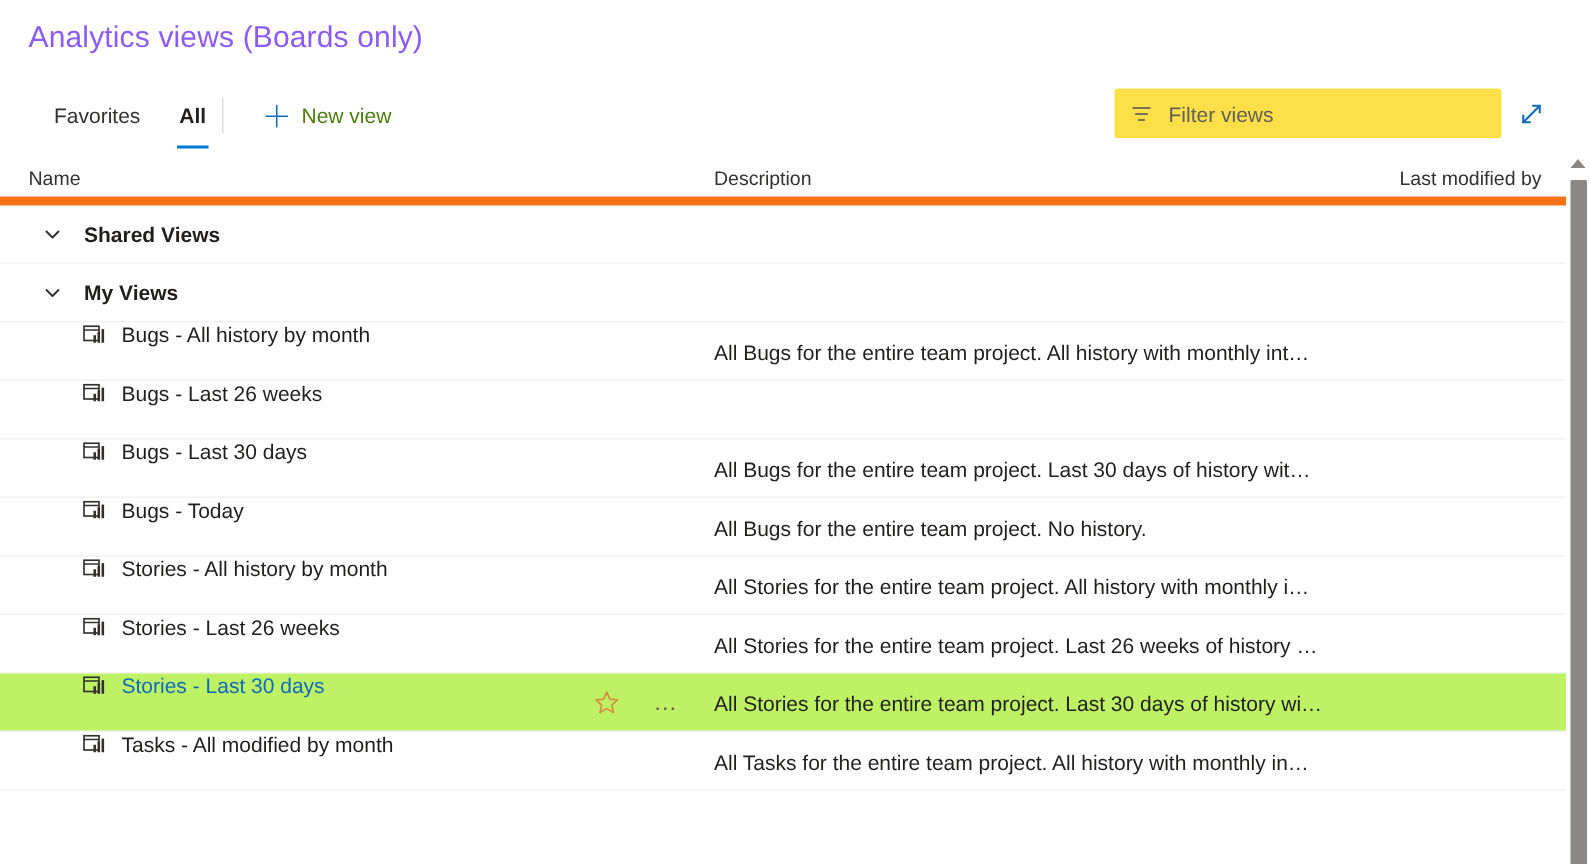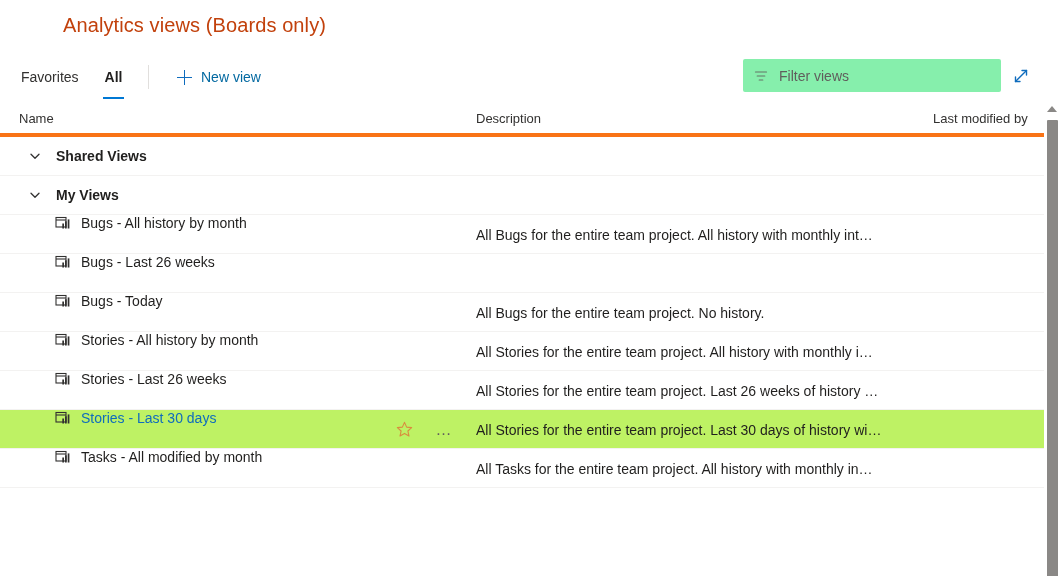--- a/index.html
+++ b/index.html
@@ -23,37 +23,36 @@
     box-sizing: border-box;
   }
 
   
   .page-title {
     position: absolute;
     left: 19px;
     top: 14px;
     font-size: 20px;
     font-weight: 400;
-    color: #c2410c;
+    color: #8b5cf6;
     letter-spacing: 0.1px;
     white-space: nowrap;
-    margin-left: 44px;
   }
 
   
   .commandbar {
     position: absolute;
     left: 0;
     top: 58px;
     width: 1060px;
     height: 38px;
   }
   .pivot-group {
     position: absolute;
-    left: 19px;
+    left: 34px;
     top: 0;
     height: 38px;
     display: flex;
     align-items: center;
   }
   .pivot {
     position: relative;
     height: 38px;
     display: flex;
     align-items: center;
@@ -110,31 +109,31 @@
     background: #0f6cbd;
   }
   .newview-btn .plus::before {
     left: 7px; top: 0; width: 1.4px; height: 15px;
   }
   .newview-btn .plus::after {
     top: 7px; left: 0; height: 1.4px; width: 15px;
   }
   .newview-btn .lbl {
     font-size: 14px;
-    color: #0369a1;
+    color: #4d7c0f;
   }
 
   
   .filter-box {
     position: absolute;
     left: 743px;
     top: 59px;
     width: 258px;
     height: 33px;
-    background: #86efac;
+    background: #fde047;
     border: none;
     border-radius: 2px;
     display: flex;
     align-items: center;
     padding: 0 10px;
     box-sizing: border-box;
     cursor: text;
   }
   .filter-box .ficon {
     width: 16px;
@@ -172,21 +171,21 @@
     position: absolute;
     left: 0;
     top: 100px;
     width: 1060px;
     height: 476px;
     overflow: hidden;
   }
   .thead {
     position: relative;
     height: 37px;
-    border-bottom: 4px solid #f97316;
+    border-bottom: 6px solid #f97316;
     box-sizing: border-box;
   }
   .th {
     position: absolute;
     top: 11px;
     font-size: 13px;
     color: #323130;
     white-space: nowrap;
   }
   .th-name { left: 19px; }
@@ -422,20 +421,33 @@
         </div>
         <div class="data-row">
           <div class="row-name">
             <span class="view-icon"><svg width="16" height="16" viewBox="0 0 16 16" aria-hidden="true">
                 <rect x="1" y="2.5" width="10" height="9.5" fill="none" stroke="#323130" stroke-width="1.1"></rect>
                 <line x1="1" y1="5" x2="11" y2="5" stroke="#323130" stroke-width="1.1"></line>
                 <rect x="7.3" y="8.5" width="1.7" height="5" fill="#323130"></rect>
                 <rect x="10" y="6.3" width="1.7" height="7.2" fill="#323130"></rect>
                 <rect x="12.7" y="4.4" width="1.7" height="9.1" fill="#323130"></rect>
               </svg></span>
+            <span class="nm">Bugs - Last 30 days</span>
+          </div>
+          <div class="row-desc">All Bugs for the entire team project. Last 30 days of history wit…</div>
+        </div>
+        <div class="data-row">
+          <div class="row-name">
+            <span class="view-icon"><svg width="16" height="16" viewBox="0 0 16 16" aria-hidden="true">
+                <rect x="1" y="2.5" width="10" height="9.5" fill="none" stroke="#323130" stroke-width="1.1"></rect>
+                <line x1="1" y1="5" x2="11" y2="5" stroke="#323130" stroke-width="1.1"></line>
+                <rect x="7.3" y="8.5" width="1.7" height="5" fill="#323130"></rect>
+                <rect x="10" y="6.3" width="1.7" height="7.2" fill="#323130"></rect>
+                <rect x="12.7" y="4.4" width="1.7" height="9.1" fill="#323130"></rect>
+              </svg></span>
             <span class="nm">Bugs - Today</span>
           </div>
           <div class="row-desc">All Bugs for the entire team project. No history.</div>
         </div>
         <div class="data-row">
           <div class="row-name">
             <span class="view-icon"><svg width="16" height="16" viewBox="0 0 16 16" aria-hidden="true">
                 <rect x="1" y="2.5" width="10" height="9.5" fill="none" stroke="#323130" stroke-width="1.1"></rect>
                 <line x1="1" y1="5" x2="11" y2="5" stroke="#323130" stroke-width="1.1"></line>
                 <rect x="7.3" y="8.5" width="1.7" height="5" fill="#323130"></rect>

